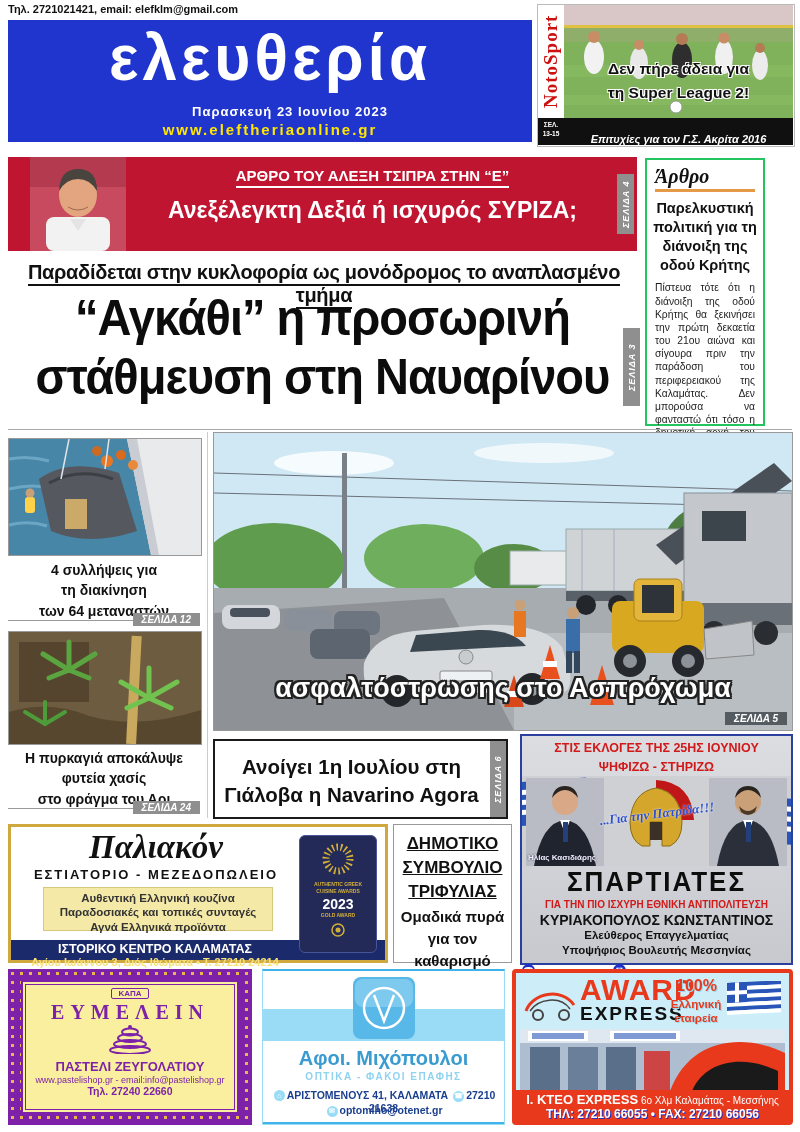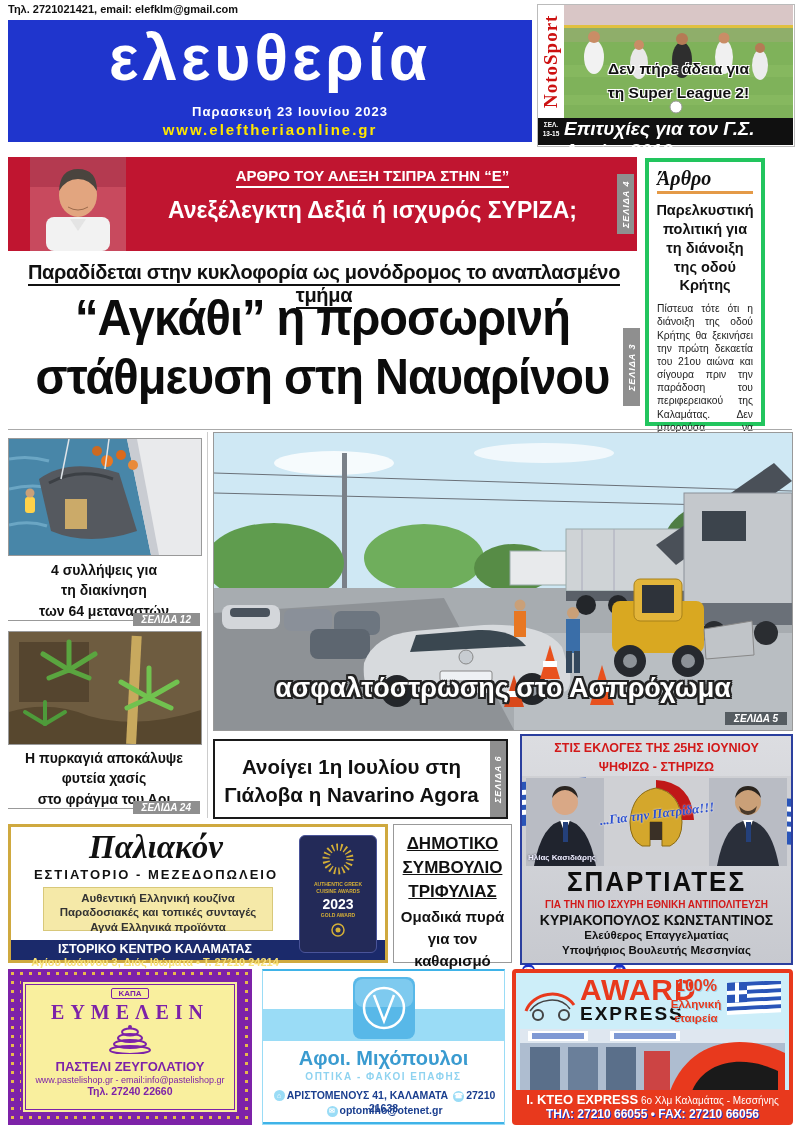--- a/index.html
+++ b/index.html
@@ -24,31 +24,31 @@
   #notosport{left:537px;top:4px;width:256px;height:141px;border:1px solid #bbb;}
   #ns-brand{left:0;top:0;width:26px;height:113px;background:#fff;border-left:2px solid #cc1111;
       color:#cc1111;font-family:"Liberation Serif",serif;font-size:19px;font-weight:bold;}
   #ns-photo{left:26px;top:0;width:229px;height:113px;}
   #ns-head{left:26px;top:52px;width:229px;text-align:center;font-size:15.5px;font-weight:800;
       color:#111;line-height:1.55;
       text-shadow:-1px -1px 0 #fff,1px -1px 0 #fff,-1px 1px 0 #fff,1px 1px 0 #fff;}
   #ns-badge{left:0;top:113px;width:26px;height:27px;background:#101010;color:#fff;
       font-size:6.5px;font-weight:bold;text-align:center;line-height:1.35;padding-top:3px;box-sizing:border-box;}
   #ns-strip{left:26px;top:113px;width:229px;height:27px;background:#101010;color:#fff;
-      display:flex;align-items:flex-start;justify-content:center;font-style:italic;
-      font-weight:bold;font-size:19px;}
+      display:flex;align-items:flex-end;justify-content:center;font-style:italic;
+      font-weight:bold;font-size:11px;}
   
   #banner{left:8px;top:157px;width:629px;height:94px;background:#c01530;}
   #banner .kick{position:absolute;left:135px;right:35px;top:10px;text-align:center;color:#fff;}
   #banner .kick span{font-size:15px;font-weight:bold;border-bottom:2px solid #fff;padding-bottom:2px;}
   #banner .head{position:absolute;left:135px;right:35px;top:40px;text-align:center;color:#fff;
       font-size:23px;font-weight:bold;}
   #banner .vtab{position:absolute;right:3px;top:17px;width:17px;height:60px;}
   
-  #arthro{left:645px;top:158px;width:120px;height:268px;border:4px solid #22c55e;background:#fff;box-sizing:border-box;}
+  #arthro{left:645px;top:158px;width:120px;height:268px;border:2px solid #22c55e;background:#fff;box-sizing:border-box;}
   #arthro .hd{margin:5px 8px 0;font-family:"Liberation Serif",serif;font-style:italic;
       font-weight:bold;font-size:20px;border-bottom:3px solid #e49a47;padding-bottom:1px;}
   #arthro .ttl{margin:7px 6px 0;text-align:center;font-size:14.5px;font-weight:800;line-height:1.3;}
   #arthro .bd{margin:7px 8px 0;font-size:10.3px;line-height:1.28;color:#1c1c1c;text-align:justify;}
   #arthro .pg{margin:3px 9px 0;text-align:right;font-style:italic;font-weight:bold;font-size:11px;}
   
   #lead-kick{left:8px;top:261px;width:632px;text-align:center;}
   #lead-kick span{font-size:20px;font-weight:800;border-bottom:2px solid #111;padding-bottom:1px;letter-spacing:-0.3px;}
   .lead-line{left:0;width:645px;text-align:center;font-size:47px;font-weight:800;
       letter-spacing:-1px;color:#0c0c0c;transform:scaleY(1.08);}

